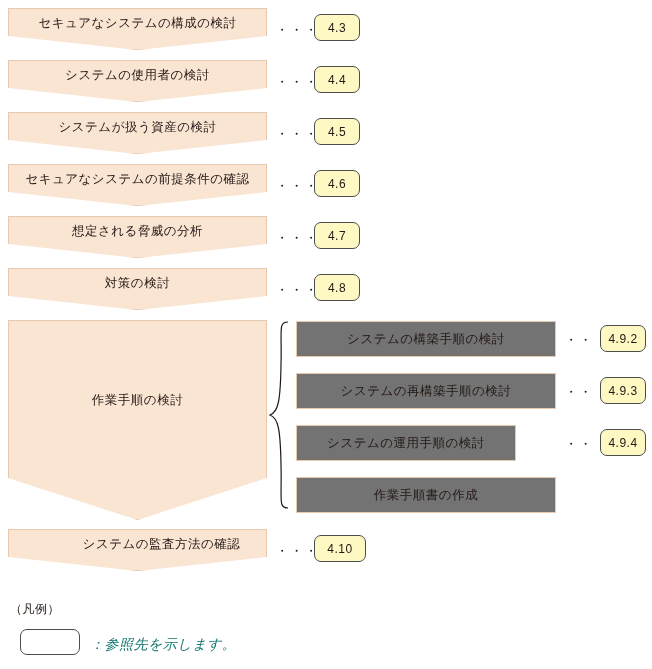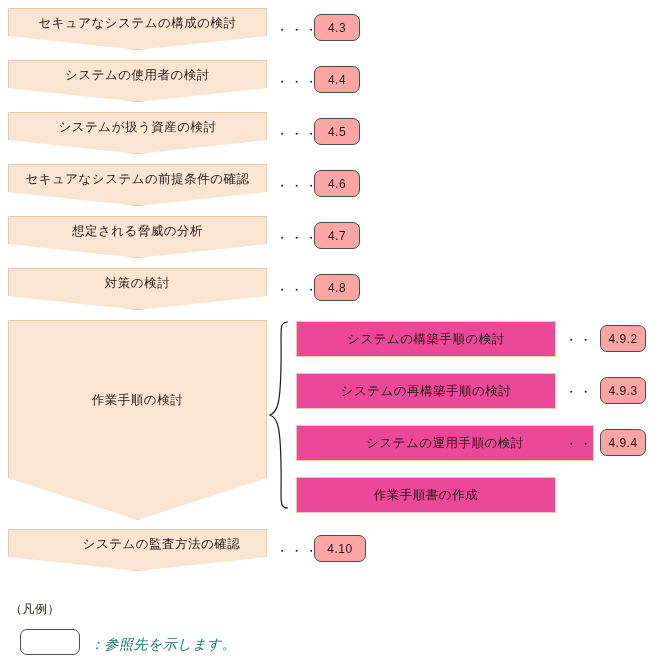--- a/index.html
+++ b/index.html
@@ -38,35 +38,35 @@
   }
   .chev.tall {
     clip-path: polygon(0 0, 100% 0, 100% calc(100% - 42px), 50% 100%, 0 calc(100% - 42px));
     padding-bottom: 40px;
   }
 
   
   .subbox {
     position: absolute;
     box-sizing: border-box;
-    background: #ec4899;
+    background: #737373;
     border: 1px solid #e8c9ae;
     display: flex;
     align-items: center;
     justify-content: center;
     font-size: 12.5px;
     letter-spacing: 0.5px;
     color: #231815;
   }
 
   
   .ref {
     position: absolute;
     box-sizing: border-box;
-    background: #fca5a5;
+    background: #fef9c3;
     border: 1px solid #4d4d4d;
     border-radius: 7px;
     display: flex;
     align-items: center;
     justify-content: center;
     font-size: 12px;
     color: #231815;
     letter-spacing: 0.5px;
   }
 
@@ -165,21 +165,21 @@
   </div>
   <div class="dots" style="left:565px; top:334px;">・・</div>
   <div class="ref" style="left:600px; top:325px; width:46px; height:27px;">4.9.2</div>
 
   <div class="subbox" style="left:296px; top:373px; width:260px; height:36px;">
     <span>システムの再構築手順の検討</span>
   </div>
   <div class="dots" style="left:565px; top:386px;">・・</div>
   <div class="ref" style="left:600px; top:377px; width:46px; height:27px;">4.9.3</div>
 
-  <div class="subbox" style="left:296px; top:425px; width:298px; height:36px;">
+  <div class="subbox" style="left:296px; top:425px; width:220px; height:36px;">
     <span>システムの運用手順の検討</span>
   </div>
   <div class="dots" style="left:565px; top:438px;">・・</div>
   <div class="ref" style="left:600px; top:429px; width:46px; height:27px;">4.9.4</div>
 
   <div class="subbox" style="left:296px; top:477px; width:260px; height:36px;align-items:center;">
     <span>作業手順書の作成</span>
   </div>
 
   <div class="chev" style="left:8px; top:529px; width:259px; height:42px;padding-left:48px;">

